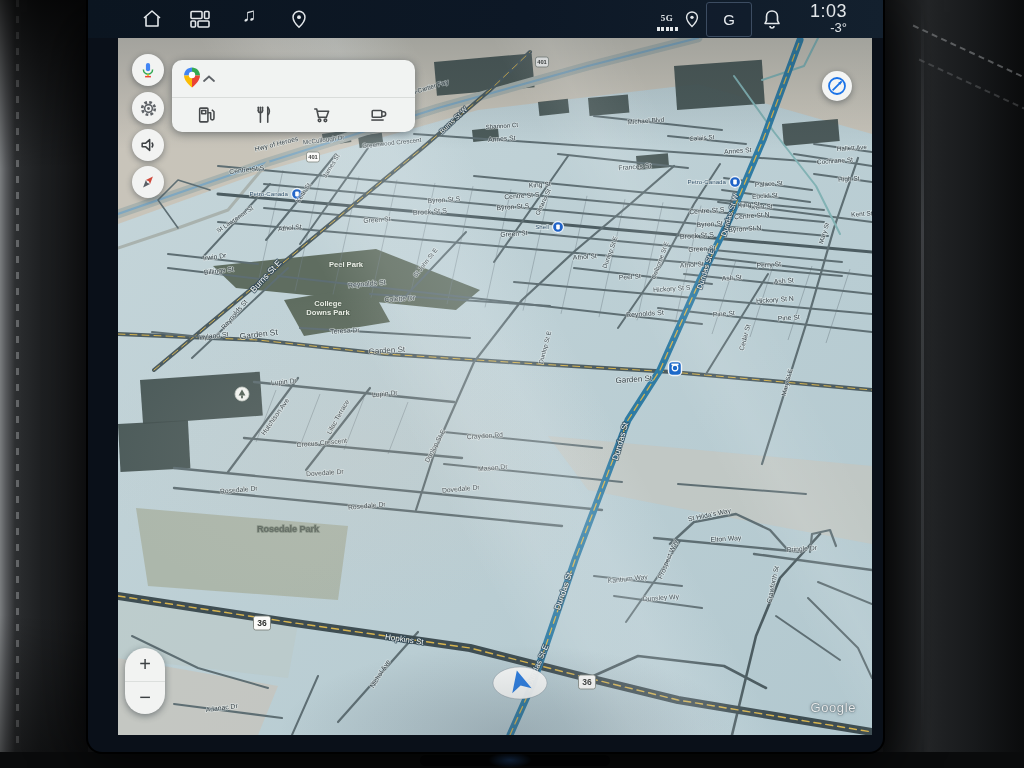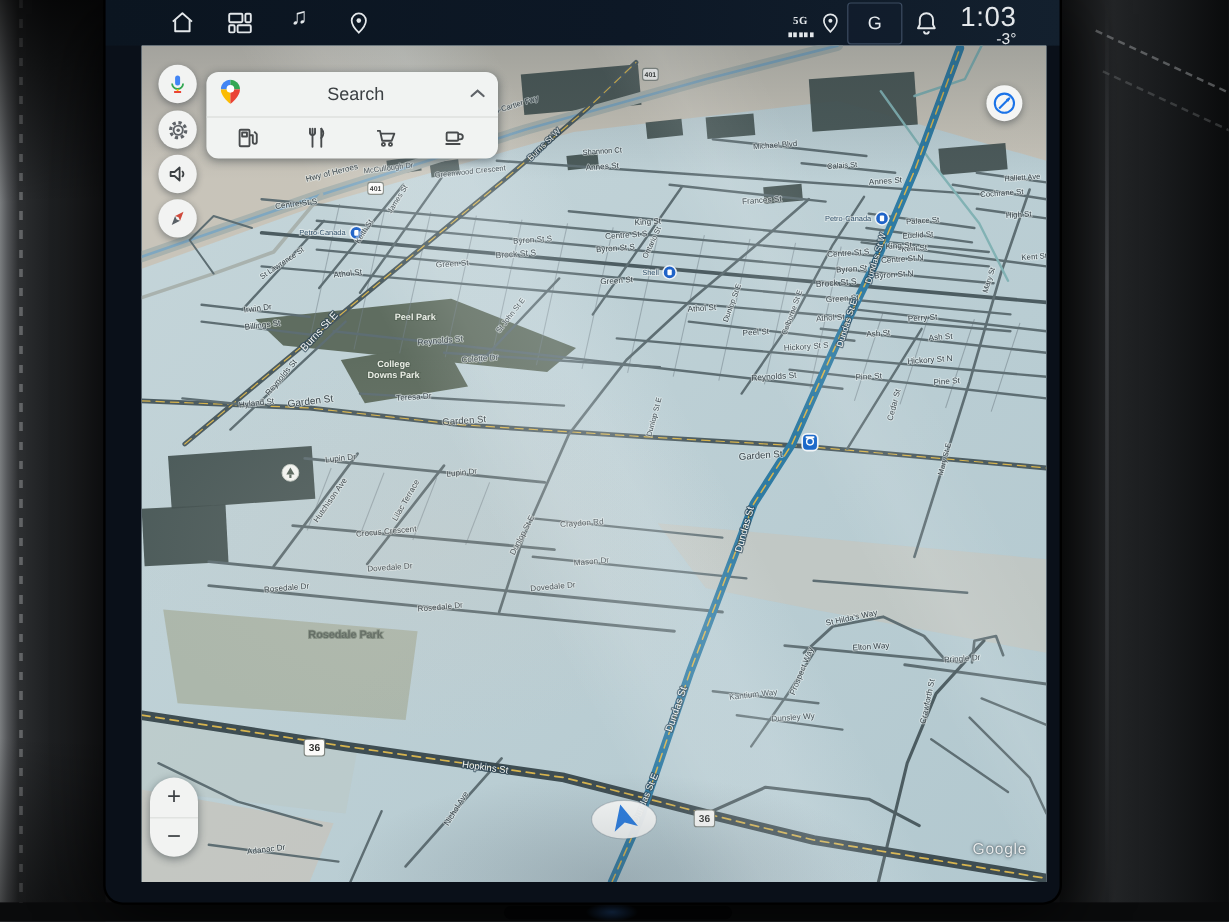--- a/index.html
+++ b/index.html
@@ -31,21 +31,21 @@
   .sb-icon{position:absolute;top:7px;width:24px;height:24px;}
   .sb-icon svg{display:block;}
   .sb-note{position:absolute;top:4px;font-size:19px;color:#e3e7ea;}
   .sb-net{position:absolute;left:566px;top:7px;text-align:center;width:26px;font-family:Liberation Serif, serif;}
   .sb-net .nt{font-size:9px;font-weight:bold;letter-spacing:.5px;}
   .sb-net .bars{display:flex;gap:1.5px;justify-content:center;margin-top:2px;}
   .sb-net .bars i{display:block;width:3px;height:4px;background:#e3e7ea;}
   .sb-gbox{position:absolute;left:618px;top:2px;width:44px;height:33px;border:1px solid #3c4c61;border-radius:3px;
     background:rgba(18,30,46,.55);display:flex;align-items:center;justify-content:center;font-size:15px;color:#e7ebef;}
   .sb-time{position:absolute;right:36px;top:2px;text-align:right;line-height:1.05;}
-  .sb-time .t{font-size:23px;letter-spacing:.5px;margin-left:22px;}
+  .sb-time .t{font-size:18px;letter-spacing:.5px;margin-left:22px;}
   .sb-time .d{font-size:13px;color:#dfe3e6;}
   
   .map{position:absolute;left:30px;top:38px;width:754px;height:697px;background:#bfd1d6;overflow:hidden;}
   .map svg.base{position:absolute;inset:0;}
   .map text{font-family:"Liberation Sans",sans-serif;}
   .glare{position:absolute;inset:0;pointer-events:none;}
   .g1{background:linear-gradient(62deg,rgba(255,255,255,0) 40%,rgba(255,255,255,.13) 46%,rgba(232,240,244,.2) 52%,rgba(255,255,255,0) 59%);}
   .g2{background:linear-gradient(62deg,rgba(255,255,255,0) 66%,rgba(255,255,255,.09) 71%,rgba(255,255,255,0) 78%);}
   .g3{background:linear-gradient(180deg,rgba(28,44,54,.22),rgba(28,44,54,0) 16%);}
   .g4{background:radial-gradient(ellipse 330px 130px at 52% 100%,rgba(80,90,100,.28),transparent 70%);}
@@ -432,21 +432,20 @@
                 </defs>
               <g clip-path="url(#pinclip)">
                   <rect x="0" y="0" width="10" height="9.5" fill="#4285f4"></rect>
                   <rect x="10" y="0" width="10" height="9.5" fill="#34a853"></rect>
                   <rect x="0" y="9.5" width="10" height="12.5" fill="#fbbc04"></rect>
                   <rect x="10" y="9.5" width="10" height="12.5" fill="#ea4335"></rect>
                 </g>
               <circle cx="10" cy="9" r="3.2" fill="#fff"></circle>
             </svg>
           </span>
-          <span class="sp-label">Search</span>
           <span>
             <svg width="14" height="10" viewBox="0 0 14 10" fill="none" stroke="#5f6368" stroke-width="1.8" stroke-linecap="round">
                 <path d="M2 7 L7 2.5 L12 7"></path>
               </svg>
           </span>
         </div>
         <div class="sp-row2">
           <span class="sp-cat">
             <svg width="22" height="22" viewBox="0 0 24 24" fill="none" stroke="#474a4c" stroke-width="1.7" stroke-linejoin="round">
                 <rect x="4" y="4.5" width="9" height="15" rx="1"></rect>

